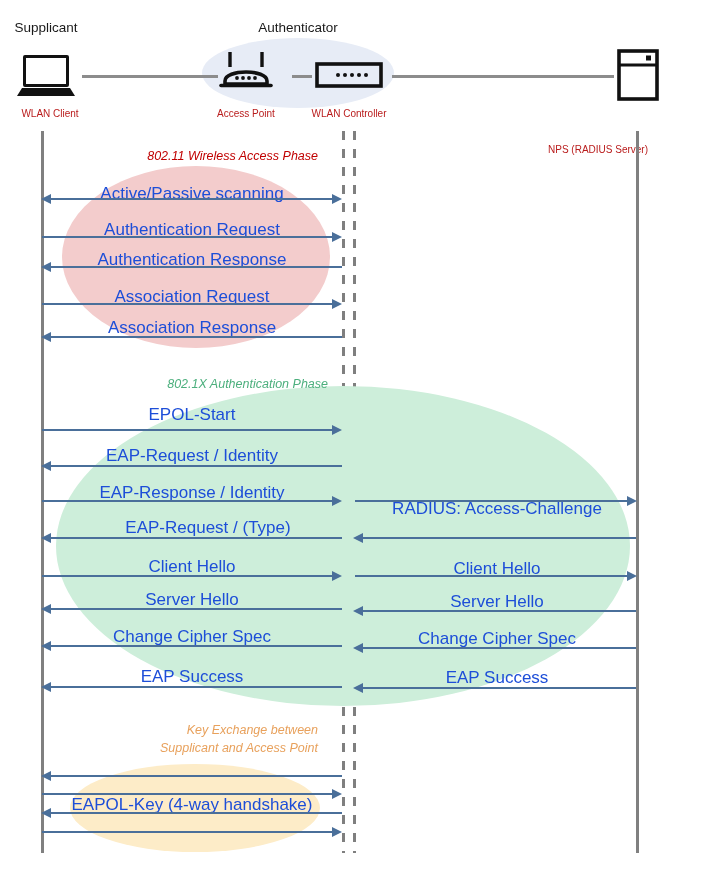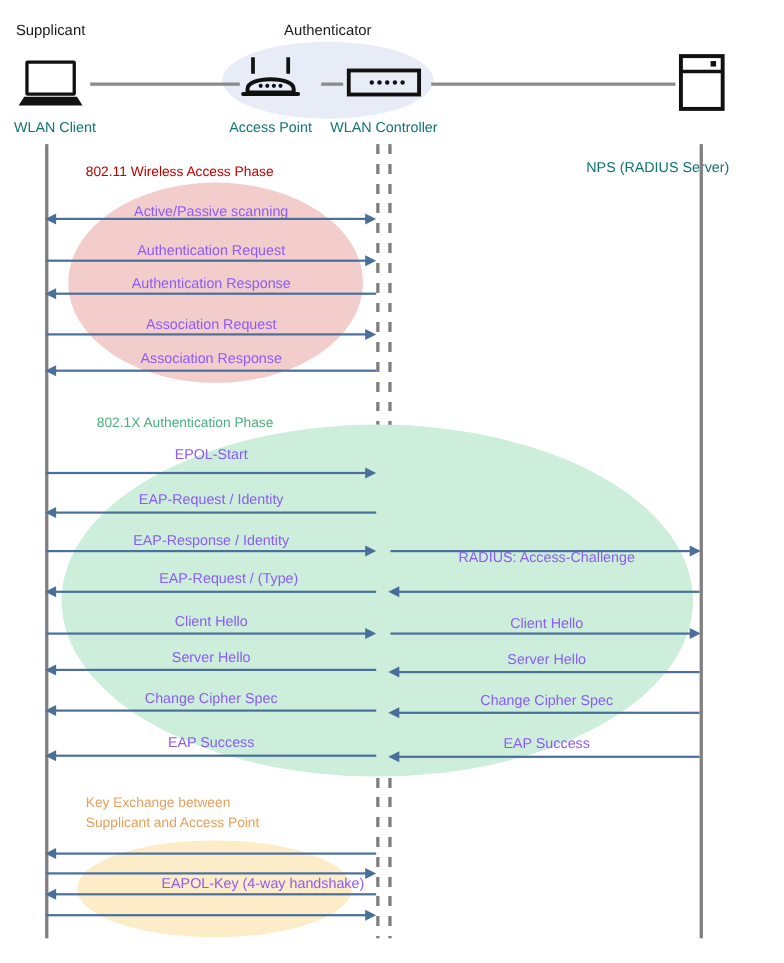--- a/index.html
+++ b/index.html
@@ -21,22 +21,22 @@
   
   .actor-title {
     position: absolute;
     font-size: 13.5px;
     color: #1a1a1a;
     white-space: nowrap;
     text-align: center;
   }
   .actor-caption {
     position: absolute;
-    font-size: 13px;
-    color: #0f766e;
+    font-size: 10px;
+    color: #b91c1c;
     white-space: nowrap;
     text-align: center;
   }
 
   
   .hconn {
     position: absolute;
     height: 3px;
     background: #8c8c8c;
   }
@@ -89,30 +89,31 @@
   
   .phase-ellipse {
     position: absolute;
     border-radius: 50%;
   }
 
   
   .phase-caption {
     position: absolute;
     font-size: 12.5px;
-    text-align: left;
+    text-align: right;
     line-height: 18px;
     white-space: pre-line;
+    font-style: italic;
   }
 
   
   .msg-label {
     position: absolute;
-    font-size: 13px;
-    color: #8b5cf6;
+    font-size: 17px;
+    color: #1d4ed8;
     text-align: center;
     white-space: nowrap;
   }
   .arrow-line {
     position: absolute;
     height: 1.6px;
     background: #4a6f9a;
   }
   .arrow-head {
     position: absolute;
@@ -273,21 +274,21 @@
   <div class="phase-ellipse" style="left:70px; top:764px; width:250px; height:88px; background:#fdecc8;"></div>
   <div class="phase-caption" style="left:78px; top:721px; width:240px; color:#e8a15c;">Key Exchange between
 Supplicant and Access Point</div>
 
   <div class="arrow-line" style="left:44px; top:775px; width:298px;"></div>
   <div class="arrow-head left" style="left:41px; top:770.8px;"></div>
 
   <div class="arrow-line" style="left:42px; top:793px; width:296px;"></div>
   <div class="arrow-head right" style="left:332px; top:788.8px;"></div>
 
-  <div class="msg-label" style="left:44px; top:795px; width:296px;padding-left:47px;">EAPOL-Key (4-way handshake)</div>
+  <div class="msg-label" style="left:44px; top:795px; width:296px;">EAPOL-Key (4-way handshake)</div>
 
   <div class="arrow-line" style="left:44px; top:812px; width:298px;"></div>
   <div class="arrow-head left" style="left:41px; top:807.8px;"></div>
 
   <div class="arrow-line" style="left:42px; top:831px; width:296px;"></div>
   <div class="arrow-head right" style="left:332px; top:826.8px;"></div>
 
 </div>
 
 </body></html>

